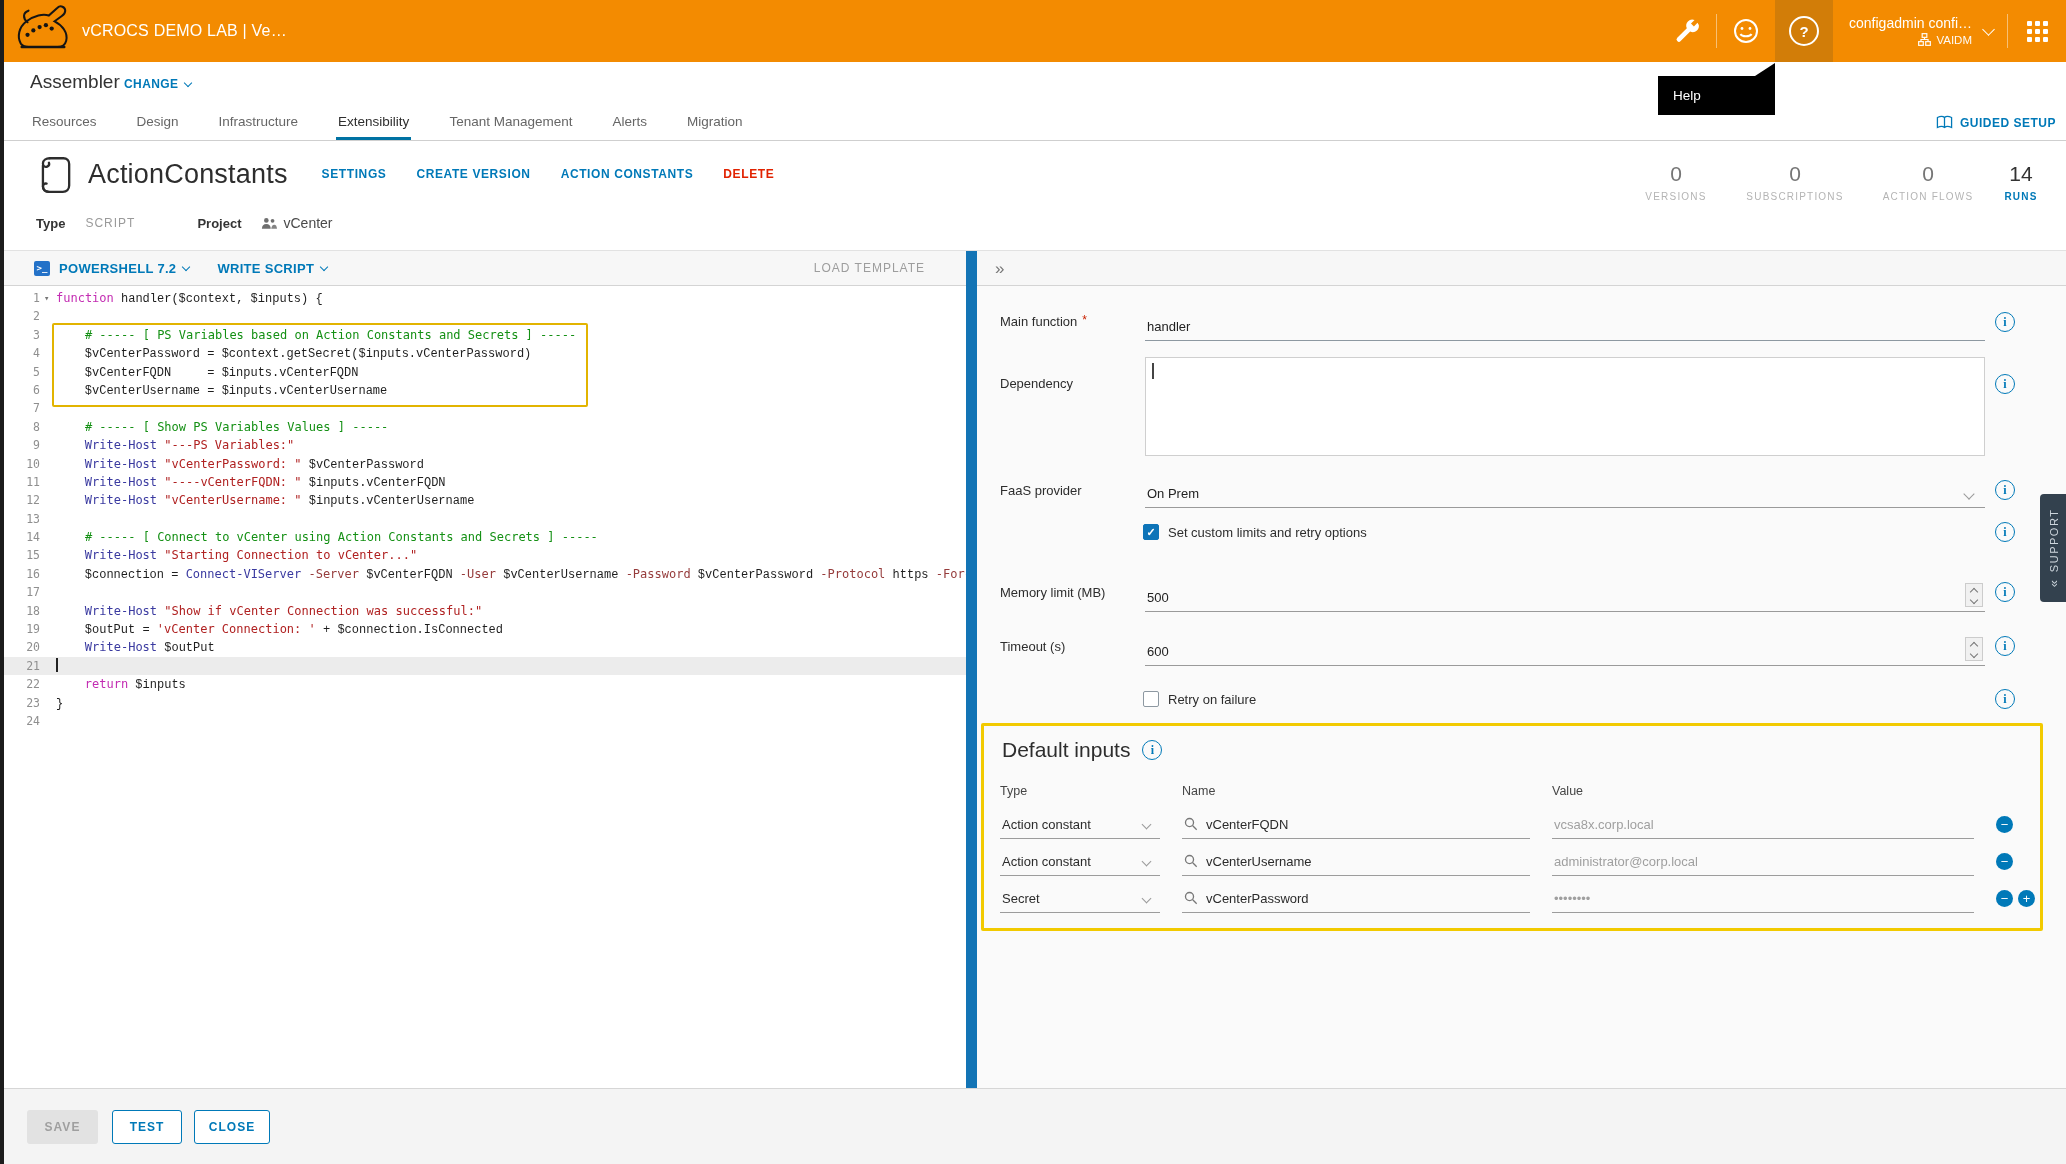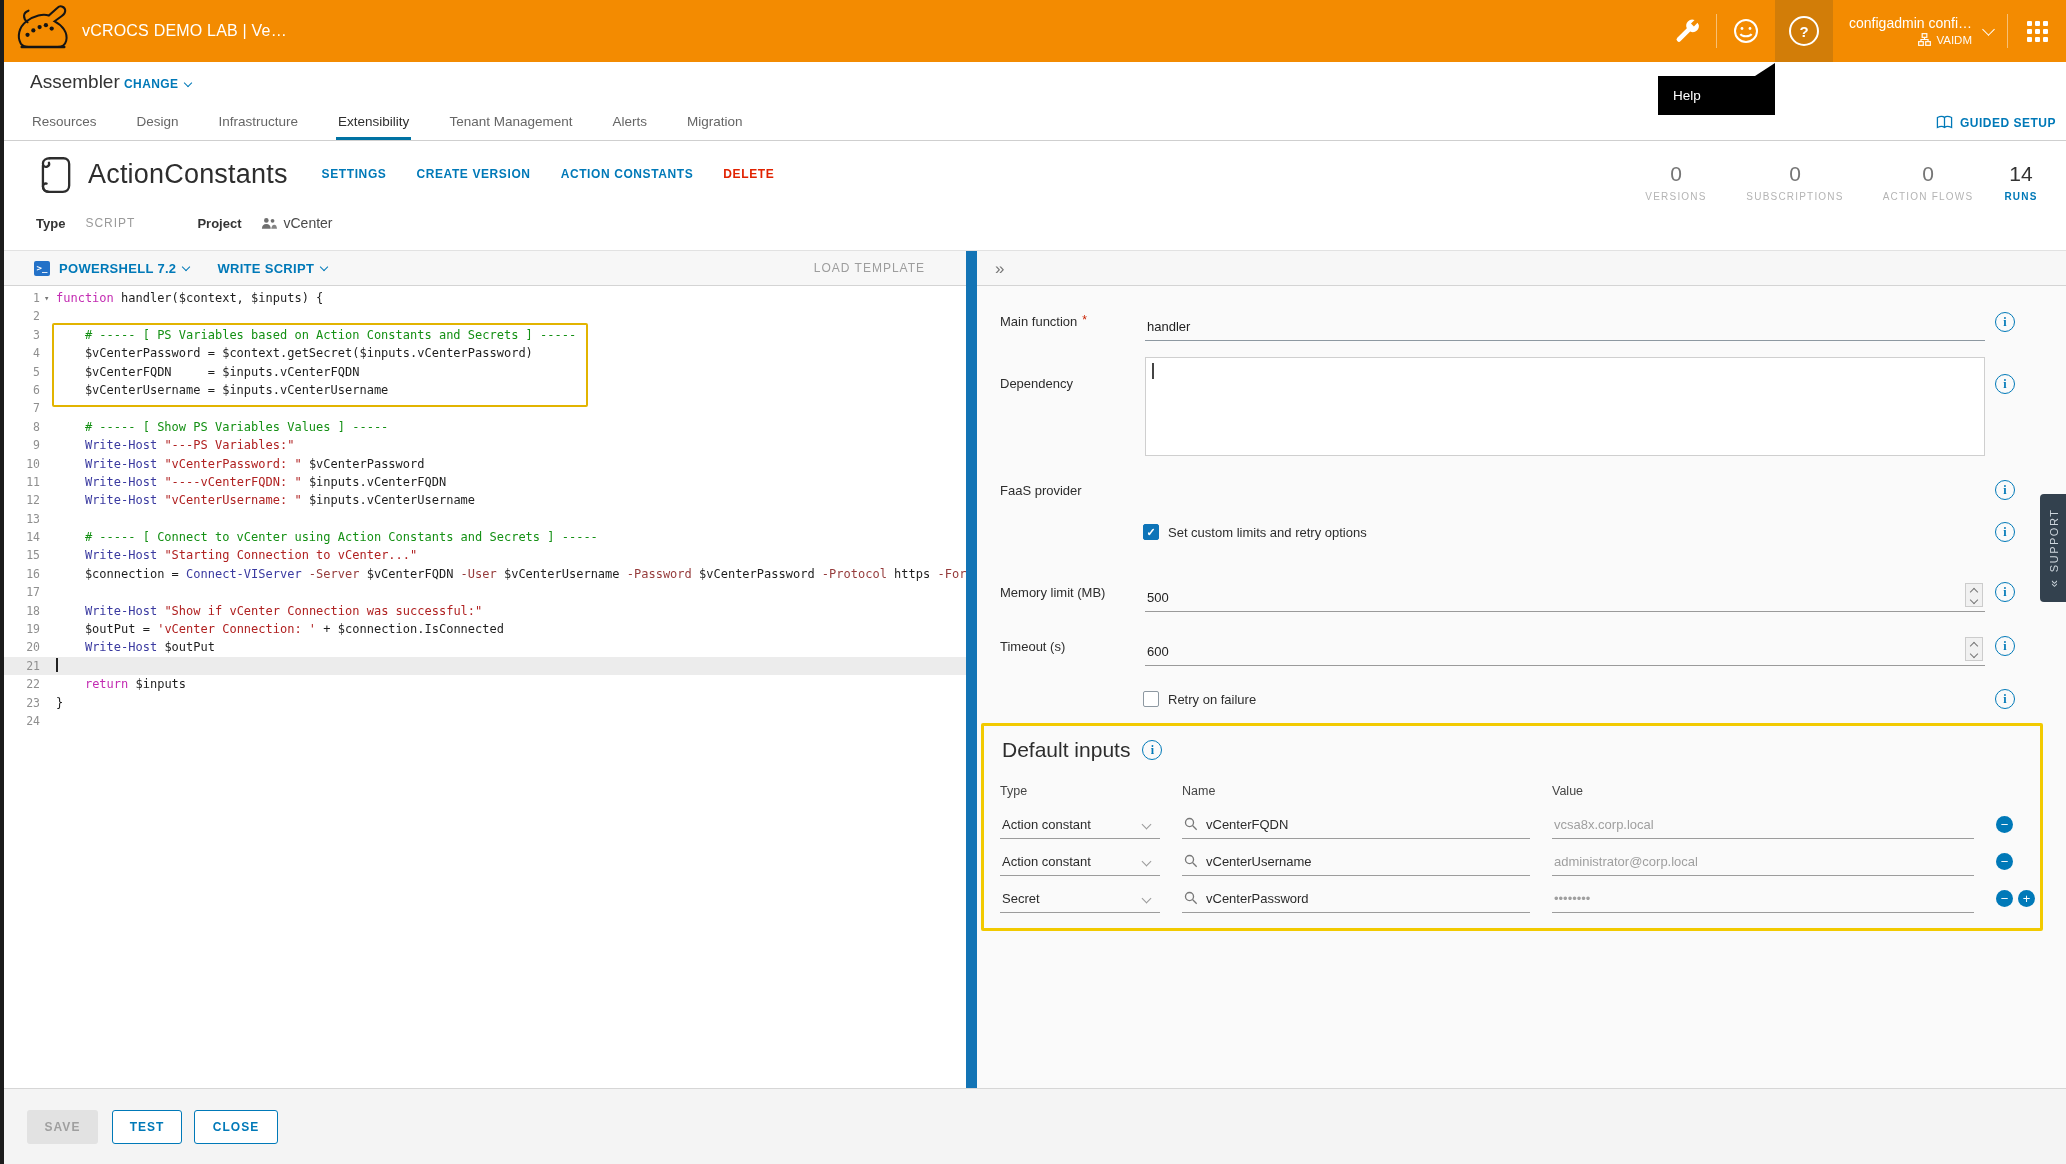--- a/index.html
+++ b/index.html
@@ -89,21 +89,21 @@
   .code-line{display:flex;height:18.4px;line-height:18.4px;white-space:pre;}
   .code-line.active{background:#ececec;}
   .gutter{width:44px;text-align:right;color:#8f8f8f;font-size:11.5px;flex:0 0 44px;padding-right:4px;box-sizing:border-box;}
   .fold{width:10px;color:#777;font-size:9px;flex:0 0 10px;}
   .ctext{padding-left:2px;}
   .tok-k{color:#c32cb2;}
   .tok-c{color:#149014;}
   .tok-s{color:#b02121;}
   .tok-f{color:#3a3aa0;}
   .tok-pr{color:#963c3c;}
-  .tok-pl{color:#1e1e1e;}
+  .tok-pl{color:#1e1e1e;font-family:Liberation Mono, monospace;}
   .caret-cursor{display:inline-block;width:1.5px;height:14px;background:#222;vertical-align:-2px;}
   .hl-box{position:absolute;left:52px;top:37px;width:532px;height:80px;border:2px solid #e2b400;border-radius:2px;pointer-events:none;}
 
   
   .panel-toolbar{position:absolute;left:0;top:0;width:1089px;height:35px;background:#f7f7f7;
                  border-bottom:1px solid #d4d4d4;box-sizing:border-box;display:flex;align-items:center;padding-left:18px;}
   .dbl-chev{font-size:17px;color:#777;cursor:pointer;line-height:1;}
   .panel-body{position:absolute;left:0;top:35px;width:1089px;height:803px;}
   .plab{position:absolute;left:23px;font-size:13px;color:#2d2d2d;}
   .req{color:#c92100;margin-left:5px;font-size:12px;vertical-align:2px;}
@@ -156,21 +156,21 @@
   
   .footer{position:absolute;left:0;top:1088px;width:2066px;height:76px;background:#f4f4f4;
           border-top:1px solid #d6d6d6;box-sizing:border-box;z-index:10;}
   .btn{position:absolute;top:21px;height:34px;border-radius:3px;font-size:12px;font-weight:bold;letter-spacing:1px;
        display:flex;align-items:center;justify-content:center;box-sizing:border-box;cursor:pointer;
        font-family:"Liberation Sans",sans-serif;}
   .btn.disabled{background:#e2e2e2;color:#9f9f9f;border:none;cursor:default;}
   .btn.outline{background:#fff;color:#0079b8;border:1px solid #0079b8;}
   .btn-save{left:27px;width:71px;}
   .btn-test{left:112px;width:70px;}
-  .btn-close{left:194px;width:84px;}
+  .btn-close{left:194px;width:76px;}
 </style>
 </head>
 <body>
 
 <div class="screen">
 
   <header class="topbar">
     <span class="logo">
       <svg width="58" height="54" viewBox="0 0 60 54">
         <g fill="none" stroke="#151515" stroke-width="2.1" stroke-linecap="round">
@@ -387,20 +387,24 @@
         </div>
         <span class="ico-info" style="top:26px">i</span>
 
         <span class="plab" style="top:90px">Dependency</span>
         <div class="dep-area">
           <span class="dep-cursor"></span>
         </div>
         <span class="ico-info" style="top:88px">i</span>
 
         <span class="plab" style="top:197px">FaaS provider</span>
+        <div class="fld light" style="top:192px;height:30px">
+          <span class="val">On Prem</span>
+          <span class="selchev"></span>
+        </div>
         <span class="ico-info" style="top:194px">i</span>
 
         <div class="cbrow" style="left:166px;top:238px">
           <span class="cb checked">✓</span>
           <span>Set custom limits and retry options</span>
         </div>
         <span class="ico-info" style="top:236px">i</span>
 
         <span class="plab" style="top:299px">Memory limit (MB)</span>
         <div class="fld light" style="top:296px;height:30px">

